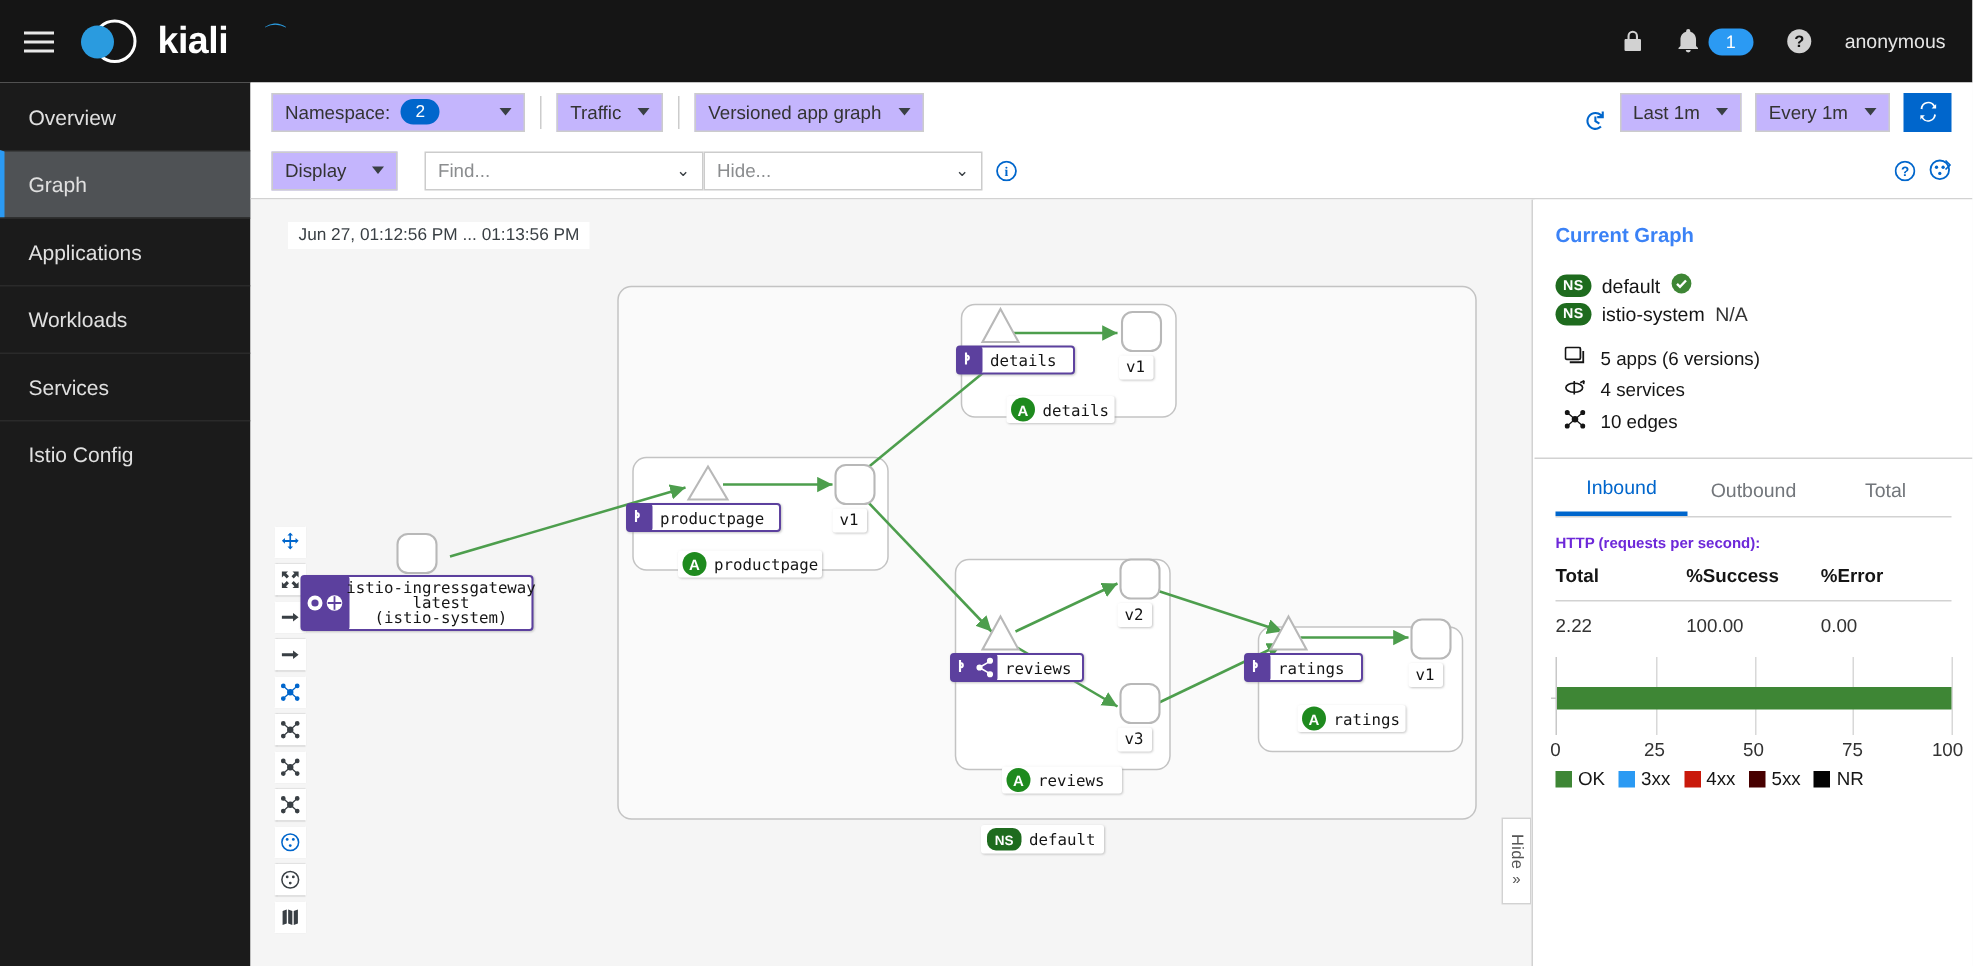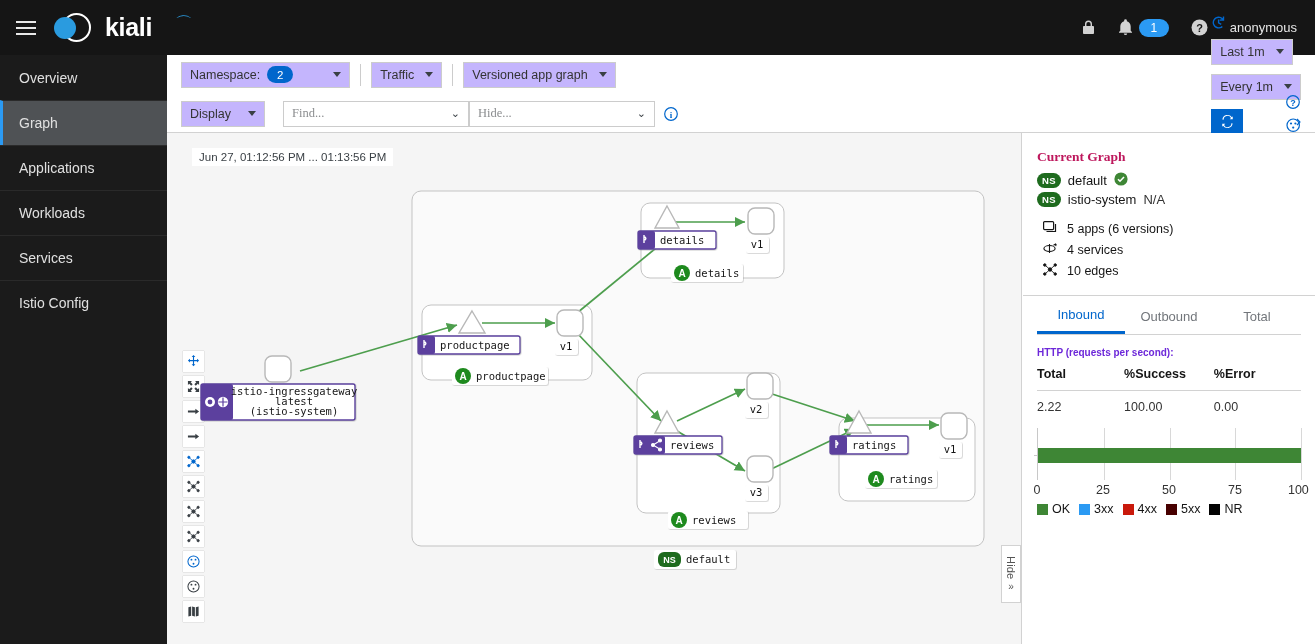--- a/index.html
+++ b/index.html
@@ -60,24 +60,24 @@
     cursor: pointer; white-space: nowrap;
   }
   .ctrl .caret { border-left: 4px solid transparent; border-right: 4px solid transparent;
     border-top: 5px solid #393f44; margin-left: 4px; }
   .pill { background: #0066cc; color: #fff; border-radius: 9px; min-width: 26px;
     height: 17px; font-size: 11.5px; display: flex; align-items: center;
     justify-content: center; padding: 0 7px; }
   .divider-v { width: 1px; height: 22px; background: #ccc; margin: 0 10px; }
   .input-ctrl { border: 1px solid #ccc; height: 26px; display: flex; align-items: center;
     background: #fff; font-size: 12.5px; color: #8b8d8f; padding: 0 8px;
-    justify-content: space-between; font-family: Liberation Serif, serif; }
+    justify-content: space-between; }
   .input-ctrl .dd { color: #393f44; font-size: 11px; }
-  .tb-right { margin-left: auto; display: flex; align-items: flex-start; gap: 9px;
-    padding-right: 14px; flex-direction: column; }
+  .tb-right { margin-left: auto; display: flex; align-items: flex-end; gap: 9px;
+    padding-right: 14px; }
   .refresh-btn { background: #0066cc; width: 32px; height: 26px; display: flex;
     align-items: center; justify-content: center; cursor: pointer; }
   .icon-btn { cursor: pointer; display: flex; align-items: center; }
 
   
   .graph-area { position: absolute; top: 133px; left: 167px; width: 855px; height: 511px;
     background: #f5f5f5; border-right: 1px solid #d2d2d2; overflow: hidden; }
   .ts-label { position: absolute; left: 25px; top: 15px; background: #fff;
     font-size: 11.5px; color: #393f44; padding: 3px 7px; }
   .graph-tools { position: absolute; left: 16px; top: 218px; width: 21px;
@@ -88,21 +88,21 @@
   .hide-tab { position: absolute; right: 0px; top: 412px; width: 20px; height: 58px;
     background: #fff; border: 1px solid #d2d2d2; display: flex; flex-direction: column;
     align-items: center; justify-content: center; cursor: pointer; }
   .hide-tab .vtext { writing-mode: vertical-rl; font-size: 11px; color: #555;
     letter-spacing: .2px; }
   .hide-tab .chev { font-size: 10px; color: #555; margin-top: 2px; }
 
   
   .side-panel { position: absolute; top: 133px; left: 1023px; width: 292px; height: 511px;
     background: #fff; padding: 16px 14px 0 14px; }
-  .sp-title { font-size: 13.5px; color: #be185d; font-weight: 600; margin-bottom: 7px; font-family: Liberation Serif, serif; }
+  .sp-title { font-size: 13.5px; color: #3b82f6; font-weight: 600; margin-bottom: 18px; }
   .ns-row { display: flex; align-items: center; gap: 7px; margin-bottom: 3px;
     font-size: 13px; color: #151515; }
   .ns-badge { background: #1e6b1e; color: #fff; font-size: 9.5px; font-weight: bold;
     border-radius: 8px; padding: 2px 5px; letter-spacing: .3px; }
   .na-text { color: #333; font-size: 13px; }
   .stats { margin-top: 14px; display: flex; flex-direction: column; gap: 5px; }
   .stat-row { display: flex; align-items: center; gap: 10px; font-size: 12.5px;
     color: #151515; padding-left: 6px; }
   .sp-divider { border-top: 1px solid #d2d2d2; margin: 16px -14px 0 -14px; }
   .tabs { display: flex; gap: 0; margin-top: 0; align-items: center; }

